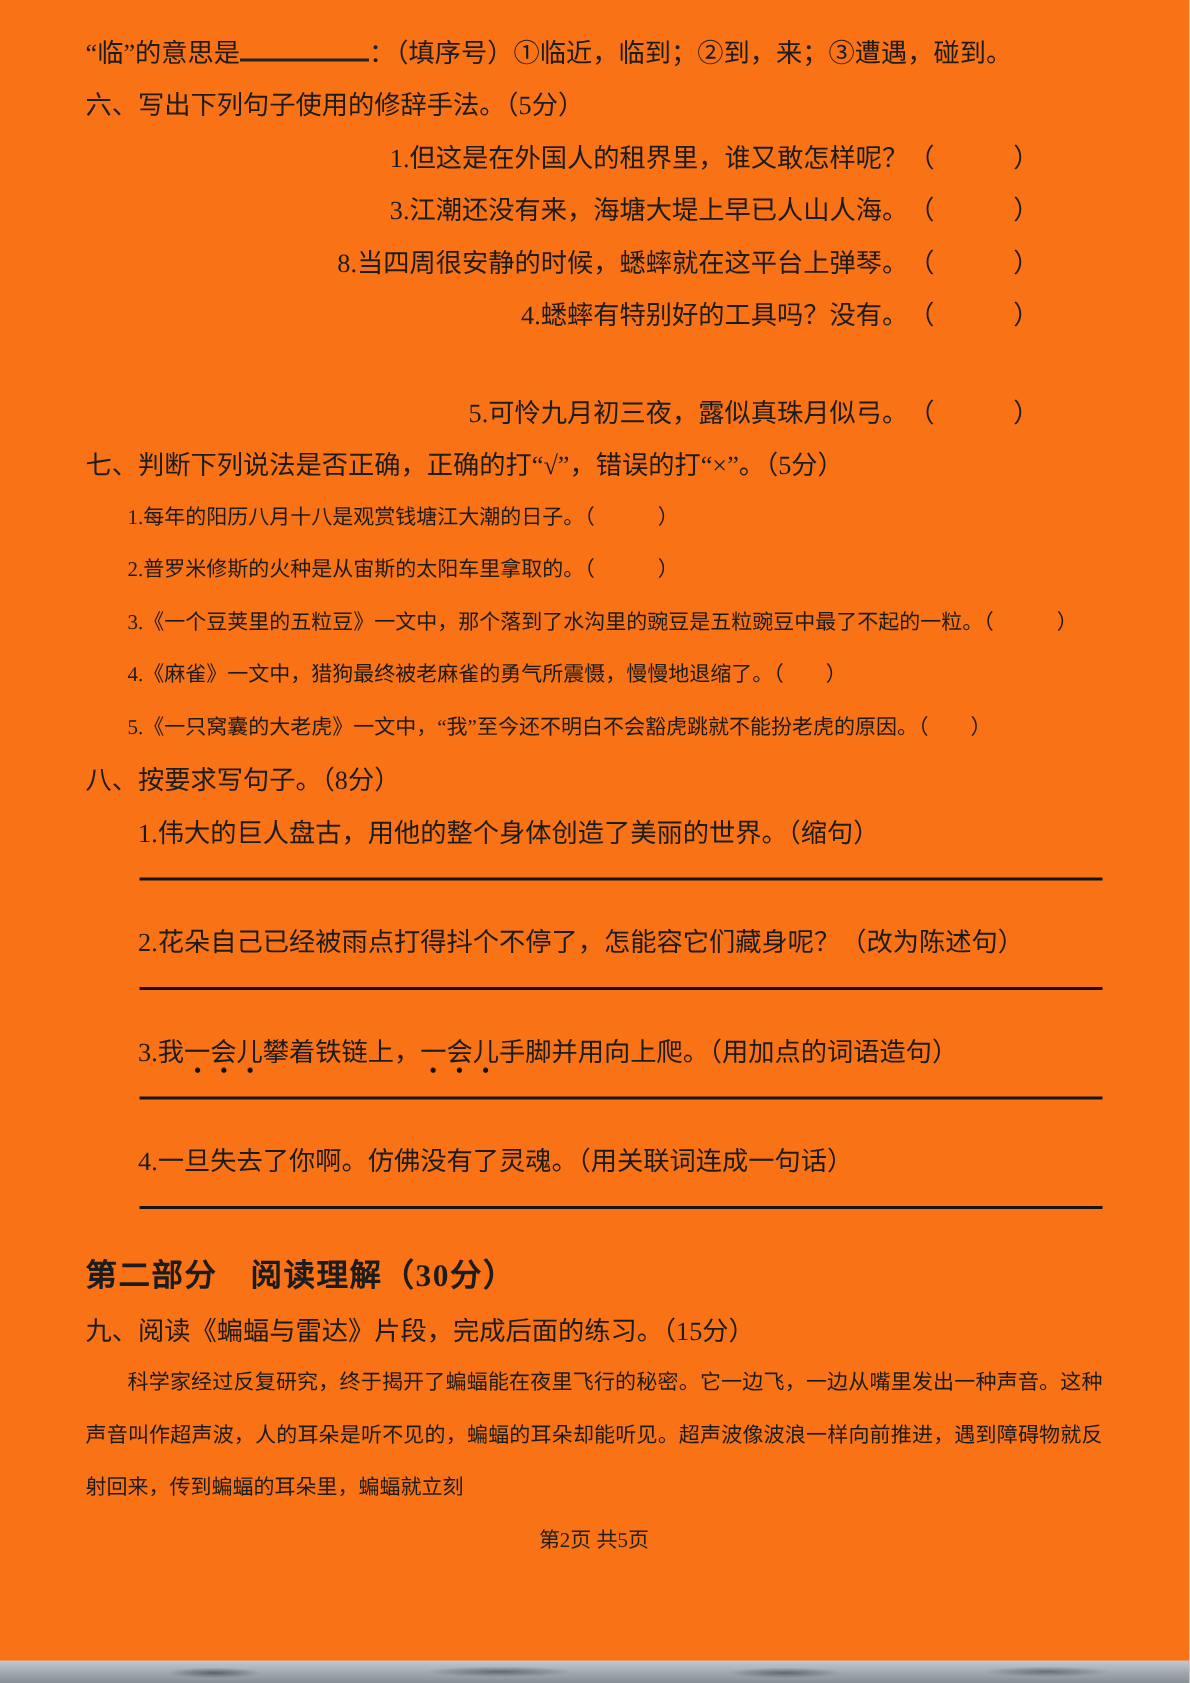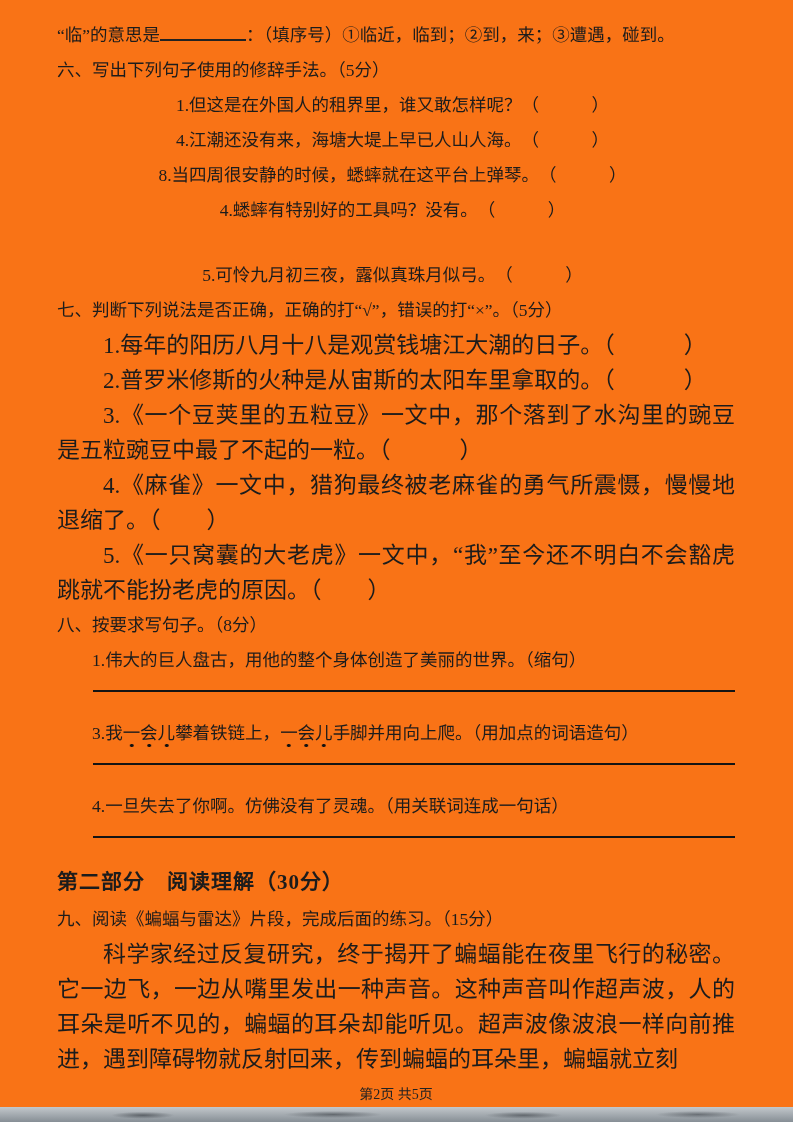--- a/index.html
+++ b/index.html
@@ -16,29 +16,29 @@
     background: #f97316;
     overflow: hidden;
     padding: 18px 58px 0 57px;
   }
   .line {
     font-size: 17.5px;
     line-height: 35px;
     white-space: nowrap;
   }
   .para {
-    font-size: 23px;
+    font-size: 14px;
     line-height: 35px;
     text-indent: 2em;
     text-align: justify;
   }
   .indent-item { padding-left: 35px; }
   .item-flex {
     display: flex;
-    justify-content: center;
+    justify-content: flex-end;
     padding-left: 35px;
   }
   .item-flex .bracket { margin-right: 42px; }
   .gap-top { margin-top: 30px; }
   .blank {
     display: inline-block;
     width: 86px;
     height: 17px;
     border-bottom: 2px solid #222222;
     vertical-align: baseline;
@@ -91,21 +91,21 @@
     <span>“临”的意思是</span><span class="blank"></span><span>：（填序号）①临近，临到；②到，来；③遭遇，碰到。</span>
   </div>
 
   <div class="line">六、写出下列句子使用的修辞手法。（5分）</div>
 
   <div class="line item-flex">
     <span>1.但这是在外国人的租界里，谁又敢怎样呢？</span>
     <span class="bracket">（　　　）</span>
   </div>
   <div class="line item-flex">
-    <span>4.江潮还没有来，海塘大堤上早已人山人海。</span>
+    <span>3.江潮还没有来，海塘大堤上早已人山人海。</span>
     <span class="bracket">（　　　）</span>
   </div>
   <div class="line item-flex">
     <span>8.当四周很安静的时候，蟋蟀就在这平台上弹琴。</span>
     <span class="bracket">（　　　）</span>
   </div>
   <div class="line item-flex">
     <span>4.蟋蟀有特别好的工具吗？没有。</span>
     <span class="bracket">（　　　）</span>
   </div>
@@ -121,20 +121,24 @@
   <div class="para">4.《麻雀》一文中，猎狗最终被老麻雀的勇气所震慑，慢慢地退缩了。（　　）</div>
   <div class="para">5.《一只窝囊的大老虎》一文中，“我”至今还不明白不会豁虎跳就不能扮老虎的原因。（　　）</div>
 
   <div class="line">八、按要求写句子。（8分）</div>
 
   <div>
     <div class="line indent-item">1.伟大的巨人盘古，用他的整个身体创造了美丽的世界。（缩句）</div>
     <div class="ans-line"></div>
   </div>
 
+  <div>
+    <div class="line indent-item">2.花朵自己已经被雨点打得抖个不停了，怎能容它们藏身呢？（改为陈述句）</div>
+    <div class="ans-line"></div>
+  </div>
 
   <div>
     <div class="line indent-item">
       <span>3.我</span><span class="dots">一会儿</span><span>攀着铁链上，</span><span class="dots">一会儿</span><span>手脚并用向上爬。（用加点的词语造句）</span>
     </div>
     <div class="ans-line"></div>
   </div>
 
   <div>
     <div class="line indent-item">4.一旦失去了你啊。仿佛没有了灵魂。（用关联词连成一句话）</div>

